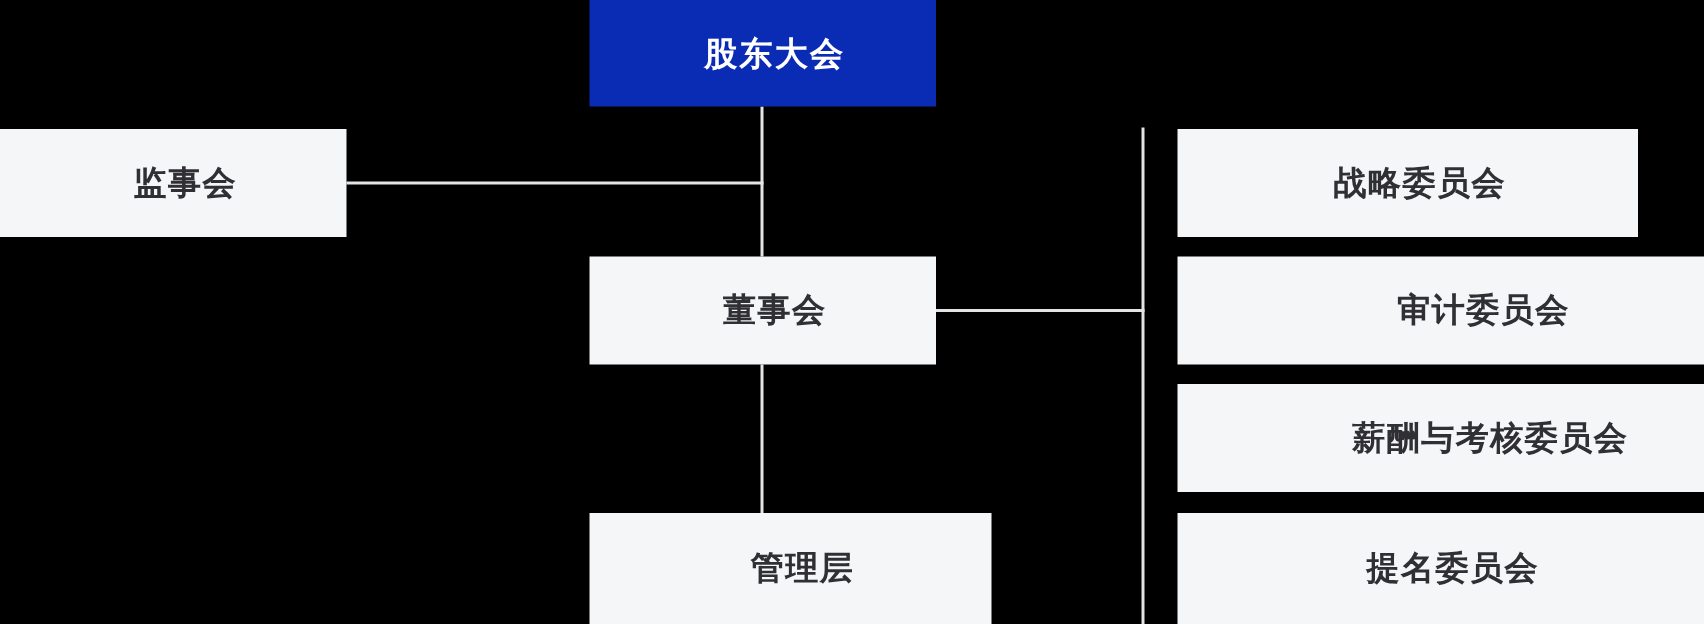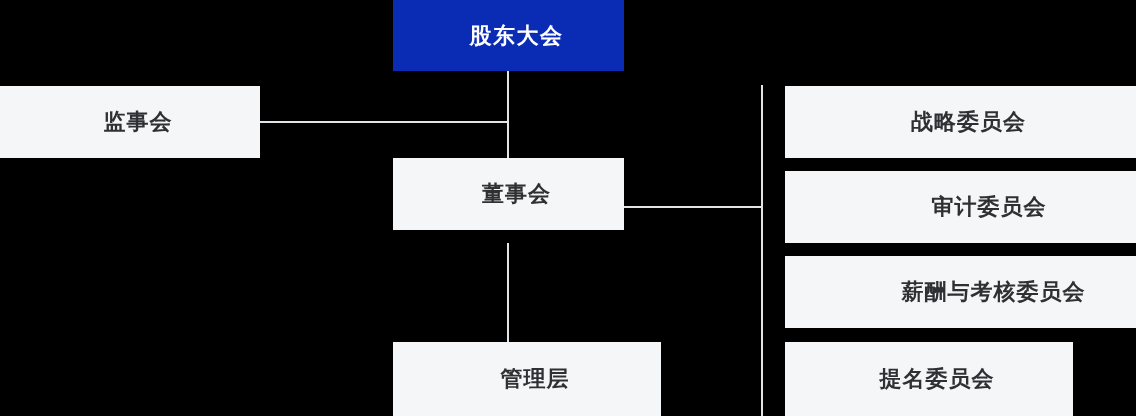--- a/index.html
+++ b/index.html
@@ -49,41 +49,41 @@
   <div class="connector" style="left:507px; top:71px;  width:2px;   height:100px;"></div>
   <div class="connector" style="left:231px; top:121px; width:278px; height:2px;"></div>
   <div class="connector" style="left:507px; top:243px; width:2px;   height:99px;"></div>
   <div class="connector" style="left:624px; top:206px; width:139px; height:2px;"></div>
   <div class="connector" style="left:761px; top:85px;  width:2px;   height:331px;"></div>
 
   <div class="node primary" style="left:393px; top:0;     width:231px; height:71px;">
     <span>股东大会</span>
   </div>
 
-  <div class="node plain" style="left:0;     top:86px;  width:260px; height:72px;">
+  <div class="node plain" style="left:0;     top:86px;  width:231px; height:72px;">
     <span>监事会</span>
   </div>
 
-  <div class="node plain" style="left:393px; top:158px; width:231px; height:72px;">
+  <div class="node plain" style="left:393px; top:171px; width:231px; height:72px;">
     <span>董事会</span>
   </div>
 
   <div class="node plain" style="left:393px; top:342px; width:268px; height:74px;">
     <span>管理层</span>
   </div>
 
-  <div class="node plain" style="left:785px; top:86px;  width:351px; height:72px;">
+  <div class="node plain" style="left:785px; top:86px;  width:307px; height:72px;">
     <span>战略委员会</span>
   </div>
 
   <div class="node plain" style="left:785px; top:171px; width:392px; height:72px;">
     <span>审计委员会</span>
   </div>
 
   <div class="node plain" style="left:785px; top:256px; width:401px; height:72px;font-family:Liberation Serif, serif;">
     <span>薪酬与考核委员会</span>
   </div>
 
-  <div class="node plain" style="left:785px; top:342px; width:288px; height:74px;text-align:center;">
+  <div class="node plain" style="left:785px; top:342px; width:351px; height:74px;text-align:center;">
     <span>提名委员会</span>
   </div>
 
 </div>
 
 </body></html>

